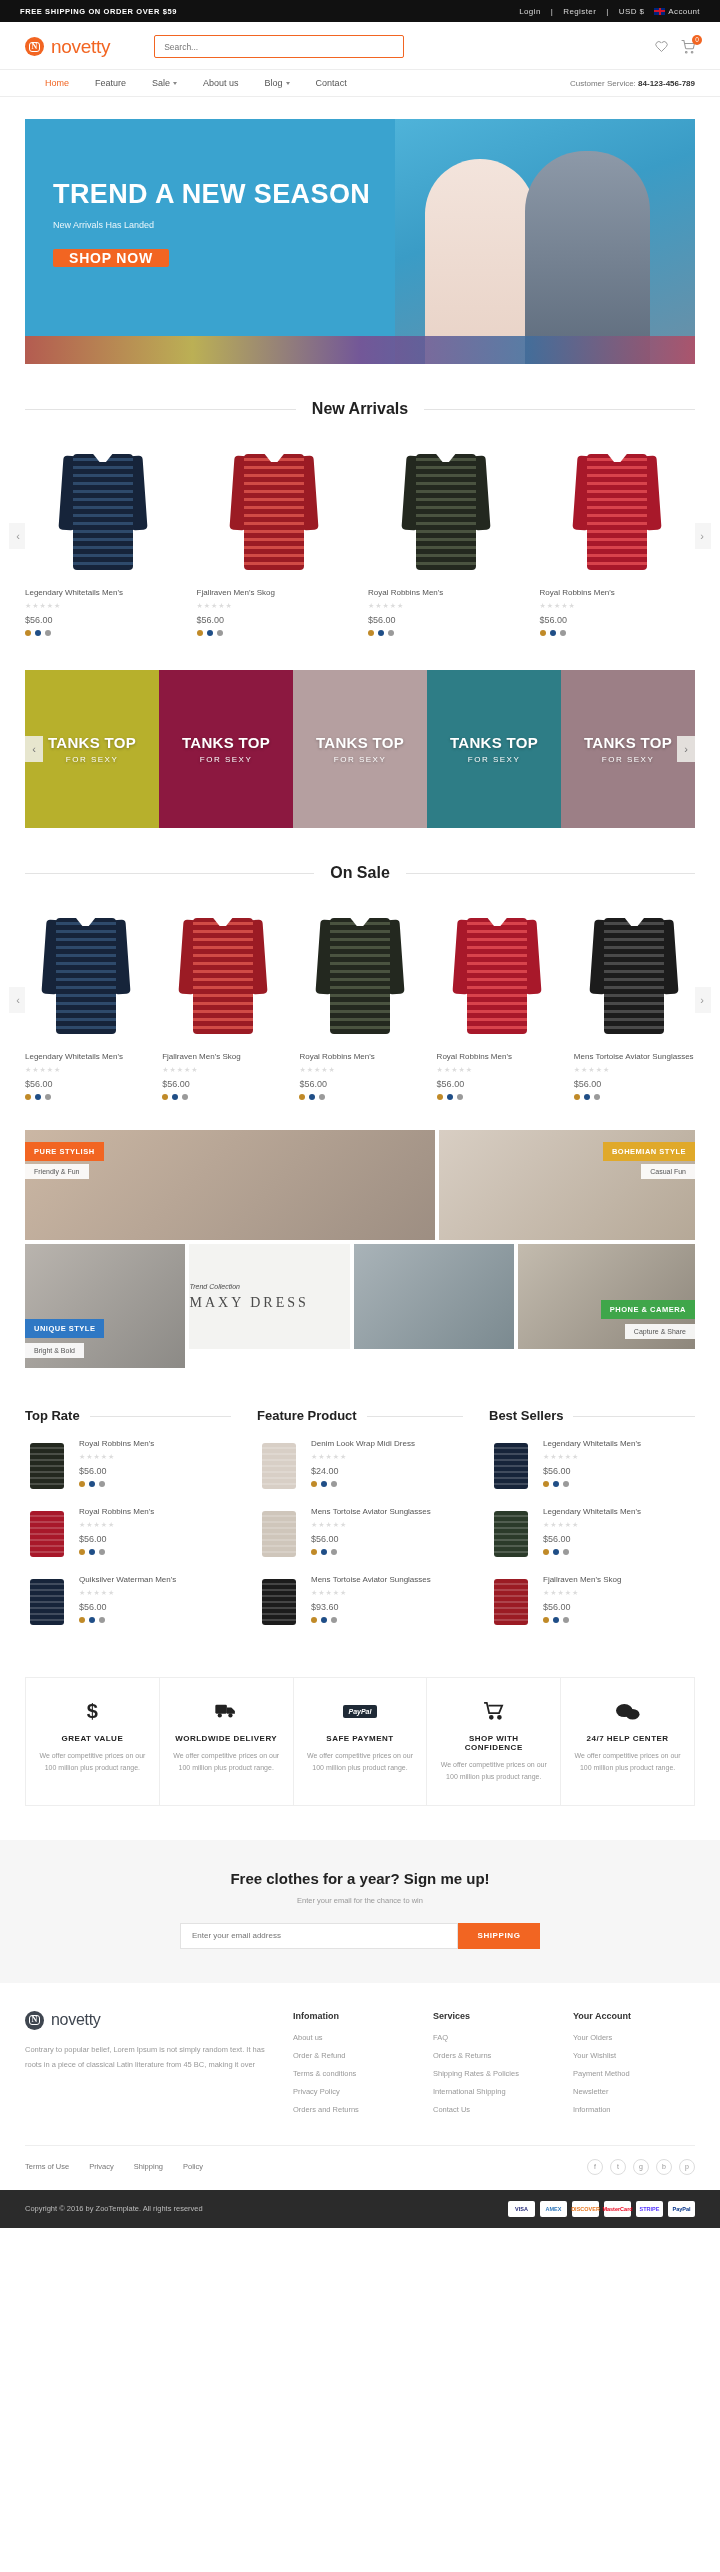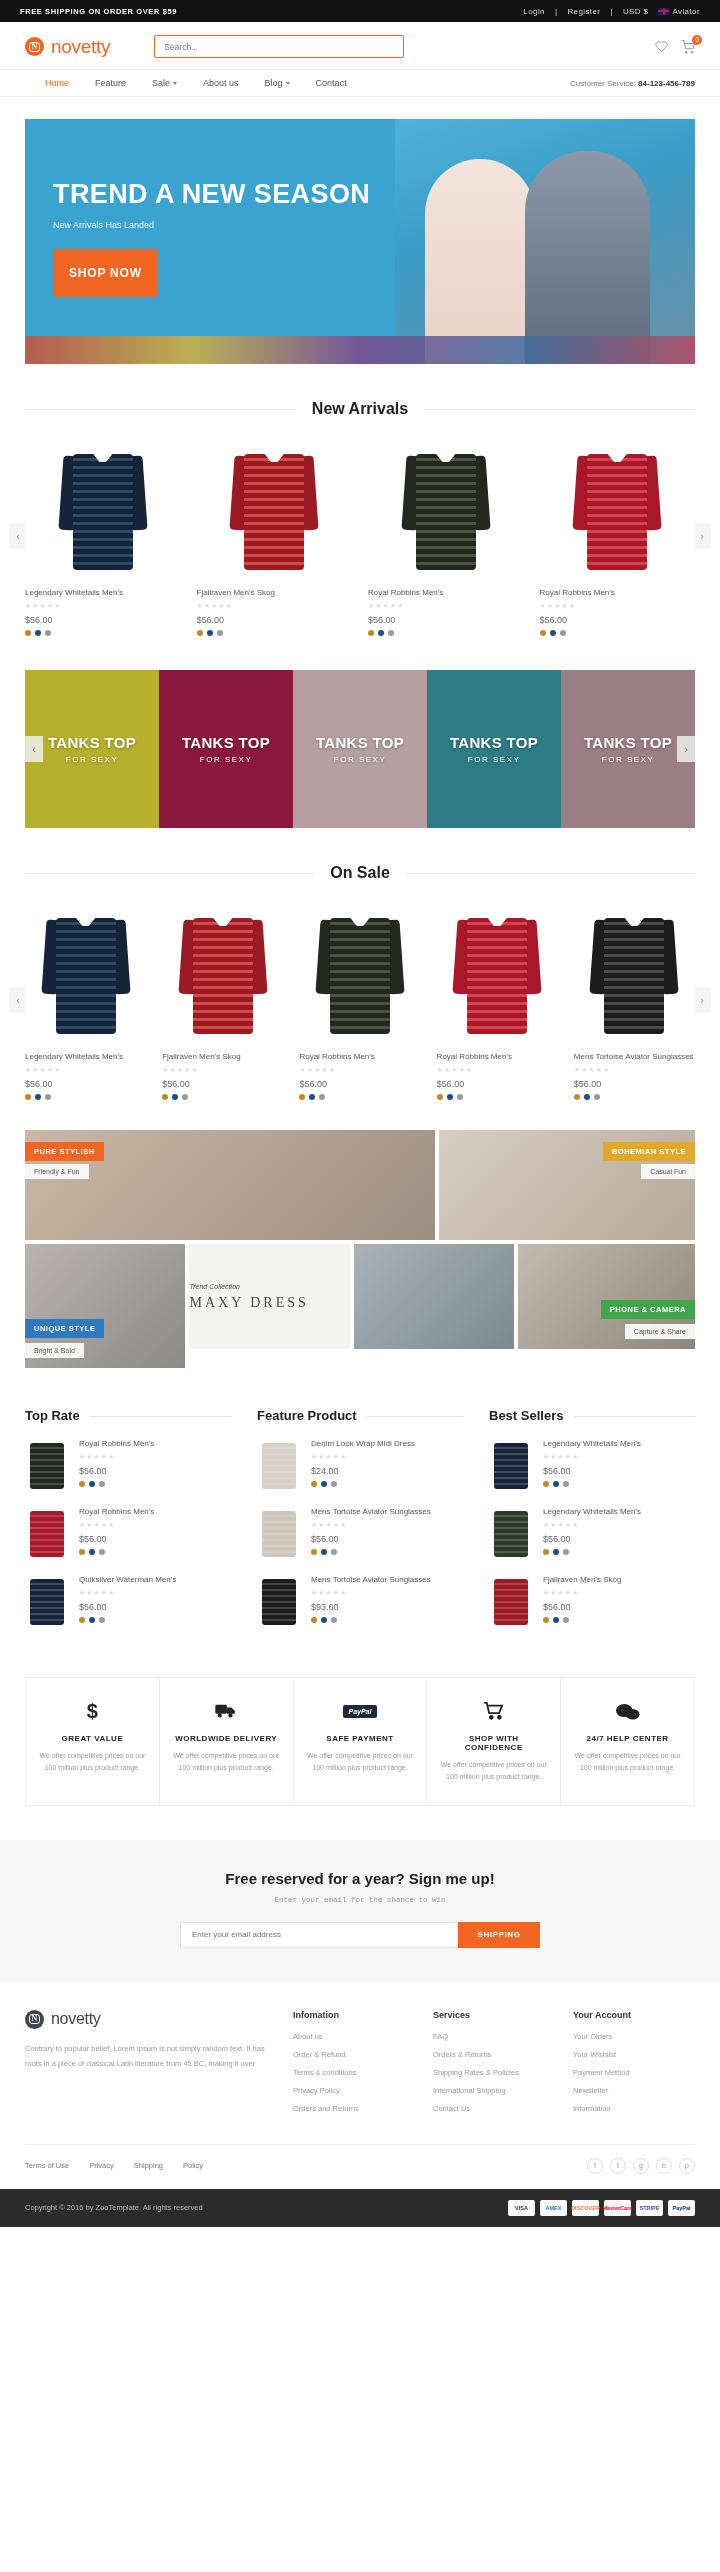--- a/index.html
+++ b/index.html
@@ -60,22 +60,22 @@
                 background:linear-gradient(160deg,#4fb3d9 0%, #3a9cc6 40%, #6d8fa5 100%); }
   .hero-photo:before { content:""; position:absolute; left:30px; top:40px; width:110px; height:205px;
         background:linear-gradient(#f3e4dc,#e8d2c6); border-radius:55px 55px 0 0; }
   .hero-photo:after { content:""; position:absolute; left:130px; top:32px; width:125px; height:213px;
         background:linear-gradient(#8d99a8,#5d6b7c); border-radius:60px 60px 0 0; }
   .hero-bottom { position:absolute; bottom:0; left:0; right:0; height:28px;
         background:linear-gradient(90deg,#c94f3a,#d2b23f,#7d4a8e,#3f6d9e,#b64a62); opacity:.85; }
   .hero-text { position:absolute; left:28px; top:60px; z-index:3; }
   .hero-title { color:#fff; font-size:27px; font-weight:bold; letter-spacing:.4px; }
   .hero-sub { color:#eaf6fb; font-size:9px; margin-top:10px; }
-  .hero-btn { margin-top:19px; background:#f26522; color:#fff; font-size:12px; font-weight:bold;
-              letter-spacing:.8px; padding:17px 16px; display:inline-block; border-radius:2px; cursor:pointer; }
+  .hero-btn { margin-top:19px; background:#f26522; color:#fff; font-size:14px; font-weight:bold;
+              letter-spacing:.8px; padding:1px 16px; display:inline-block; border-radius:2px; cursor:pointer; }
 
   
   .sec-title { text-align:center; margin:36px 0 18px; position:relative; }
   .sec-title h2 { font-size:16px; color:#222; font-weight:bold; display:inline-block;
                   background:#fff; padding:0 16px; position:relative; z-index:2; }
   .sec-title:before { content:""; position:absolute; left:0; right:0; top:50%; height:1px; background:#e3e3e3; }
   .sec-title.left { text-align:left; margin:0 0 16px; }
   .sec-title.left h2 { font-size:13px; padding:0 10px 0 0; }
 
   
@@ -140,21 +140,21 @@
   .svc:last-child { border-right:none; }
   .svc-ic { height:26px; display:flex; align-items:center; justify-content:center; color:#222; }
   .svc h4 { font-size:8px; font-weight:bold; color:#222; letter-spacing:.5px; margin-top:10px; }
   .svc p { font-size:7px; color:#999; line-height:1.7; margin-top:7px; }
   .paypal { background:#1f2a36; color:#fff; font-size:7px; font-style:italic; font-weight:bold;
             padding:3px 6px; border-radius:2px; }
 
   
   .newsletter { background:#f6f6f6; margin-top:34px; padding:30px 0 34px; text-align:center; }
   .newsletter h3 { font-size:15px; color:#222; font-weight:bold; }
-  .newsletter p { font-size:7.5px; color:#999; margin-top:9px;font-family:Liberation Mono, monospace; }
+  .newsletter p { font-size:7.5px; color:#999; margin-top:9px; }
   .nl-form { margin:18px auto 0; display:flex; width:360px; }
   .nl-form input { flex:1; height:26px; border:1px solid #e2e2e2; background:#fff; outline:none;
                    padding:0 11px; font-size:8px; color:#aaa; font-family:"Liberation Sans", sans-serif; }
   .nl-form button { width:82px; background:#f26522; color:#fff; border:none; font-size:8px;
                     font-weight:bold; letter-spacing:.6px; cursor:pointer;
                     font-family:"Liberation Sans", sans-serif; }
 
   
   footer { background:#fff; padding:28px 0 0; }
   .f-cols { display:flex; }
@@ -187,21 +187,21 @@
 <div class="topbar">
   <div class="wrap">
     <div class="topbar-left">FREE SHIPPING ON ORDER OVER $59</div>
     <div class="topbar-right">
       <a>Login</a>
       <span>|</span>
       <a>Register</a>
       <span>|</span>
       <a>USD $</a>
       <span>
-        <i class="flag"></i><em style="font-style:normal">Aviator</em>
+        <i class="flag"></i><em style="font-style:normal">Account</em>
       </span>
     </div>
   </div>
 </div>
 
 <header class="main">
   <div class="wrap">
     <div class="brand">
       <div class="logo-mark">
           <span>N</span>
@@ -701,21 +701,21 @@
             <ellipse cx="18" cy="12" rx="7.5" ry="5.8"></ellipse>
           </svg>
         </div>
         <h4>24/7 HELP CENTER</h4>
         <p>We offer competitive prices on our 100 million plus product range.</p>
       </div>
     </section>
 </div>
 
 <section class="newsletter">
-  <h3>Free reserved for a year? Sign me up!</h3>
+  <h3>Free clothes for a year? Sign me up!</h3>
   <p>Enter your email for the chance to win</p>
   <div class="nl-form">
     <input placeholder="Enter your email address" style="">
     <button>SHIPPING</button>
   </div>
 </section>
 
 <footer>
   <div class="wrap">
     <div class="f-cols">

